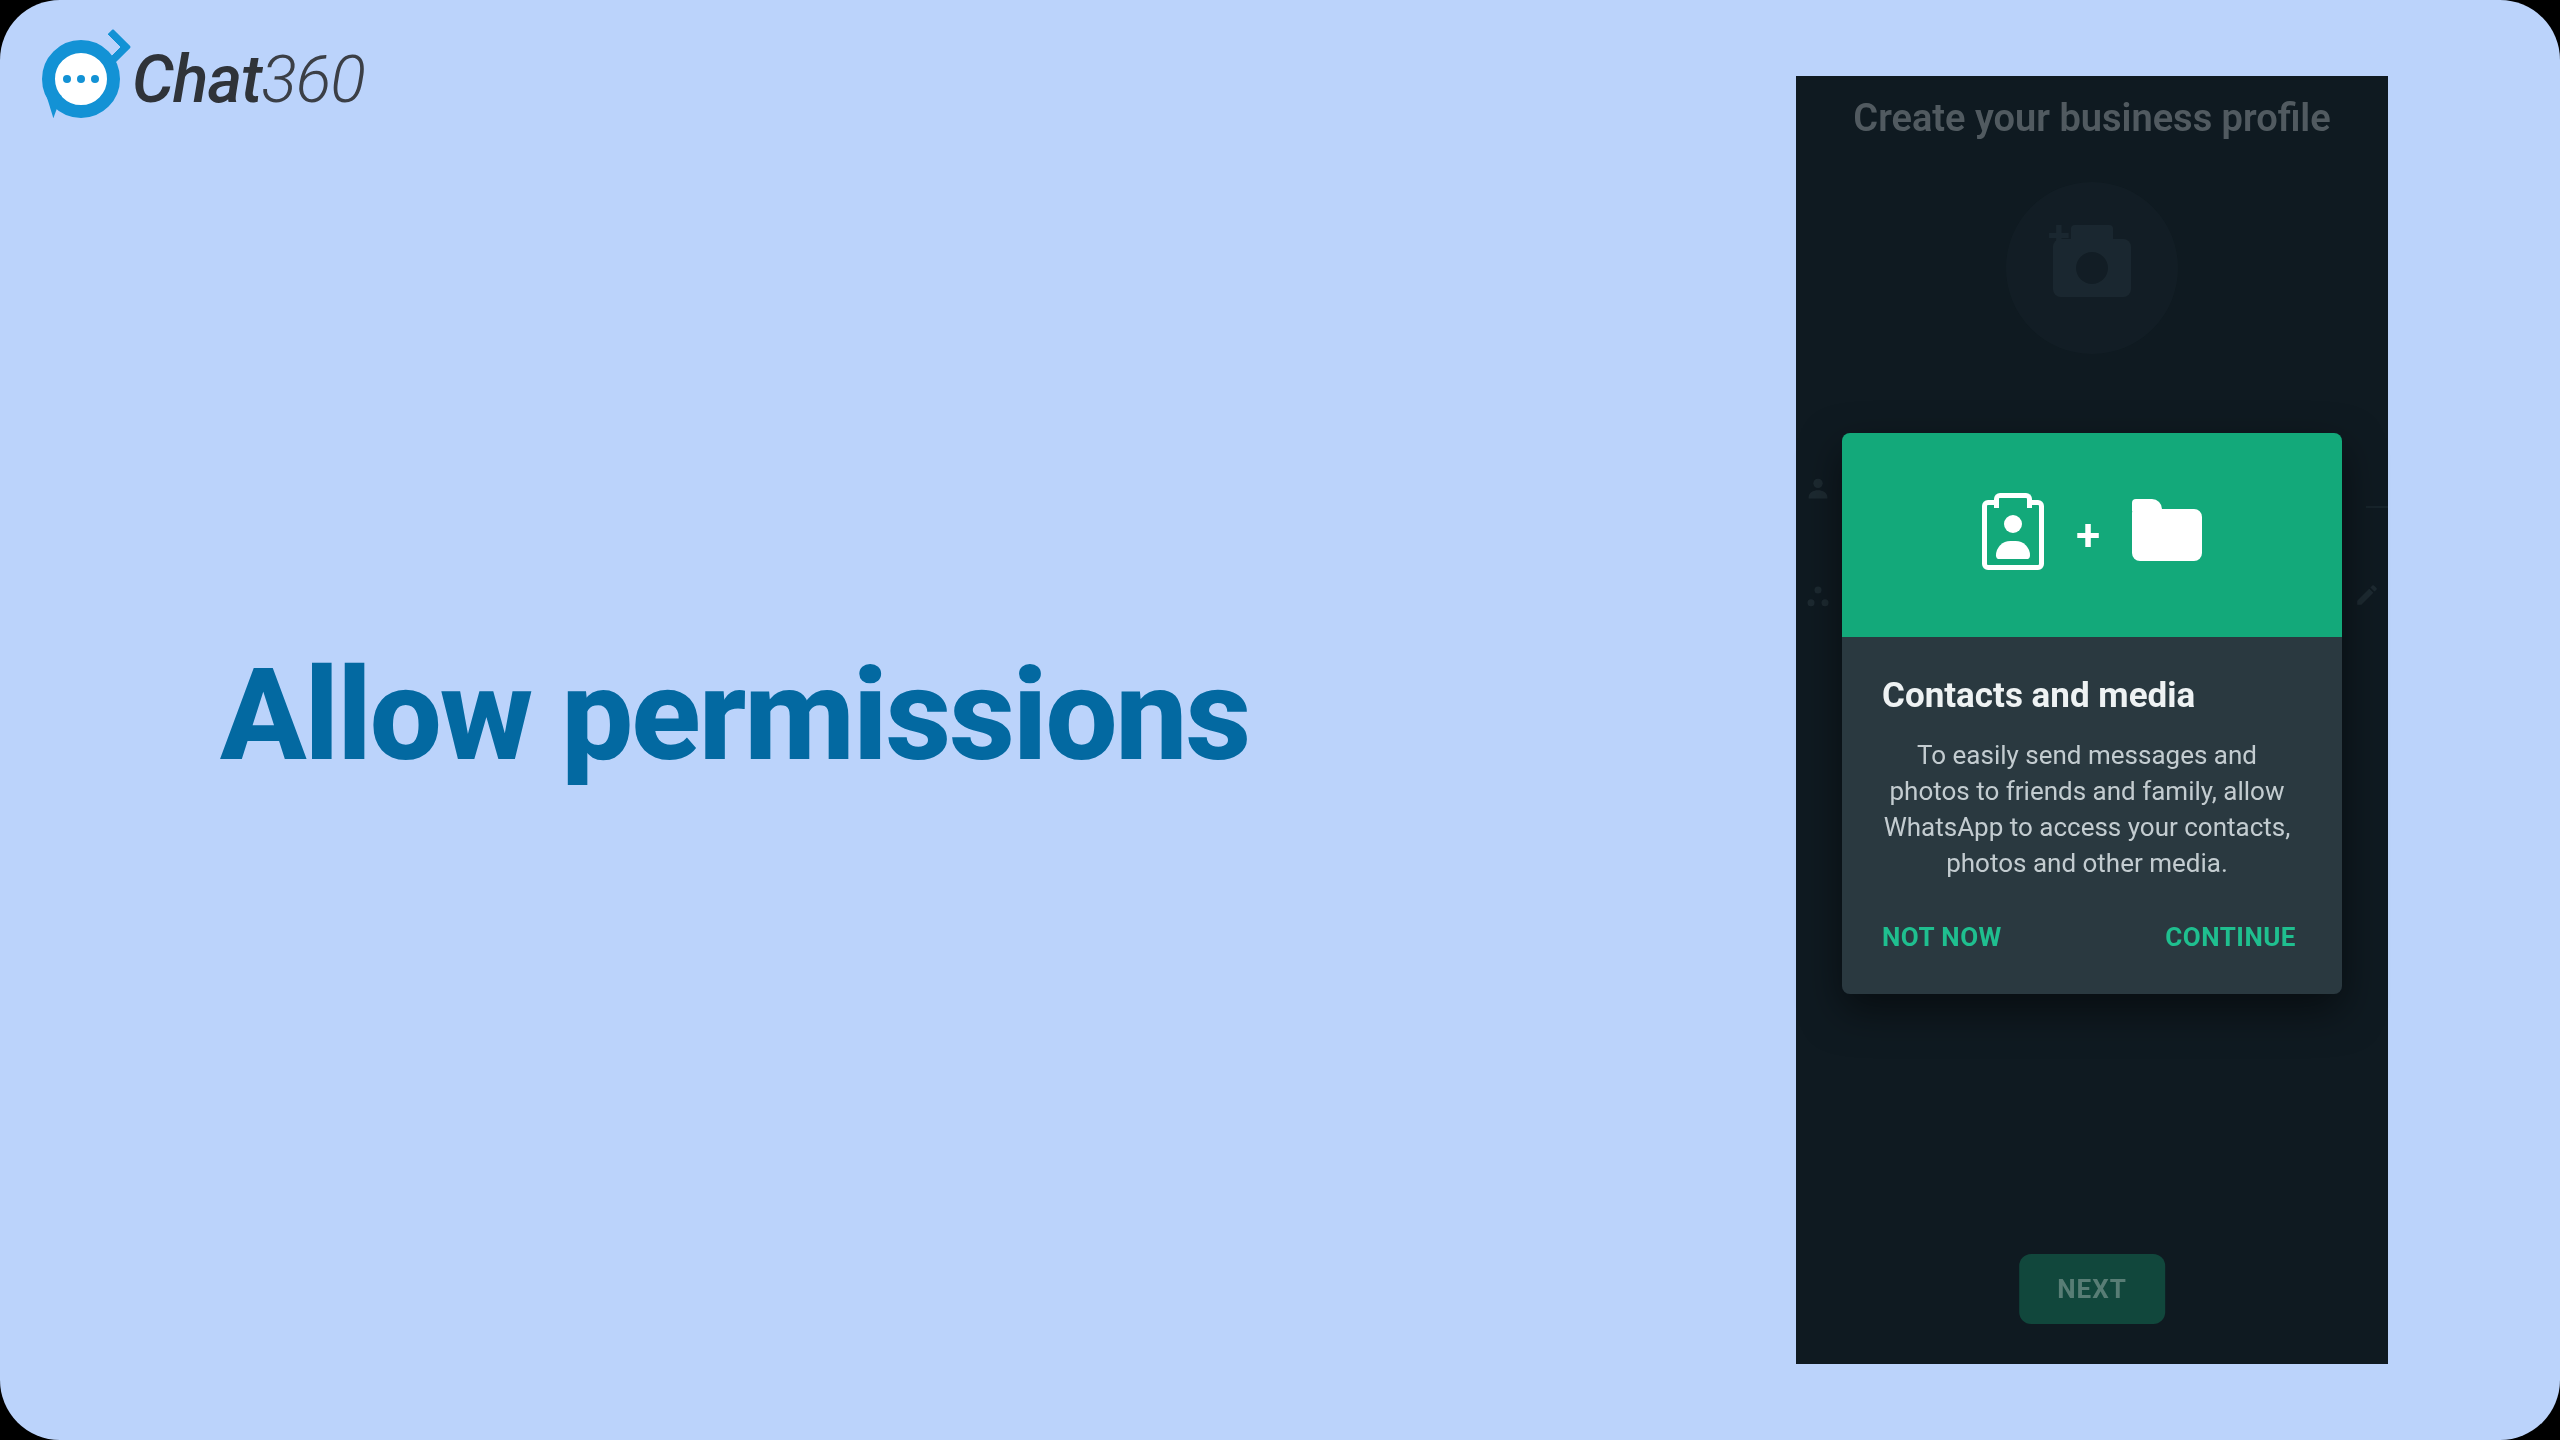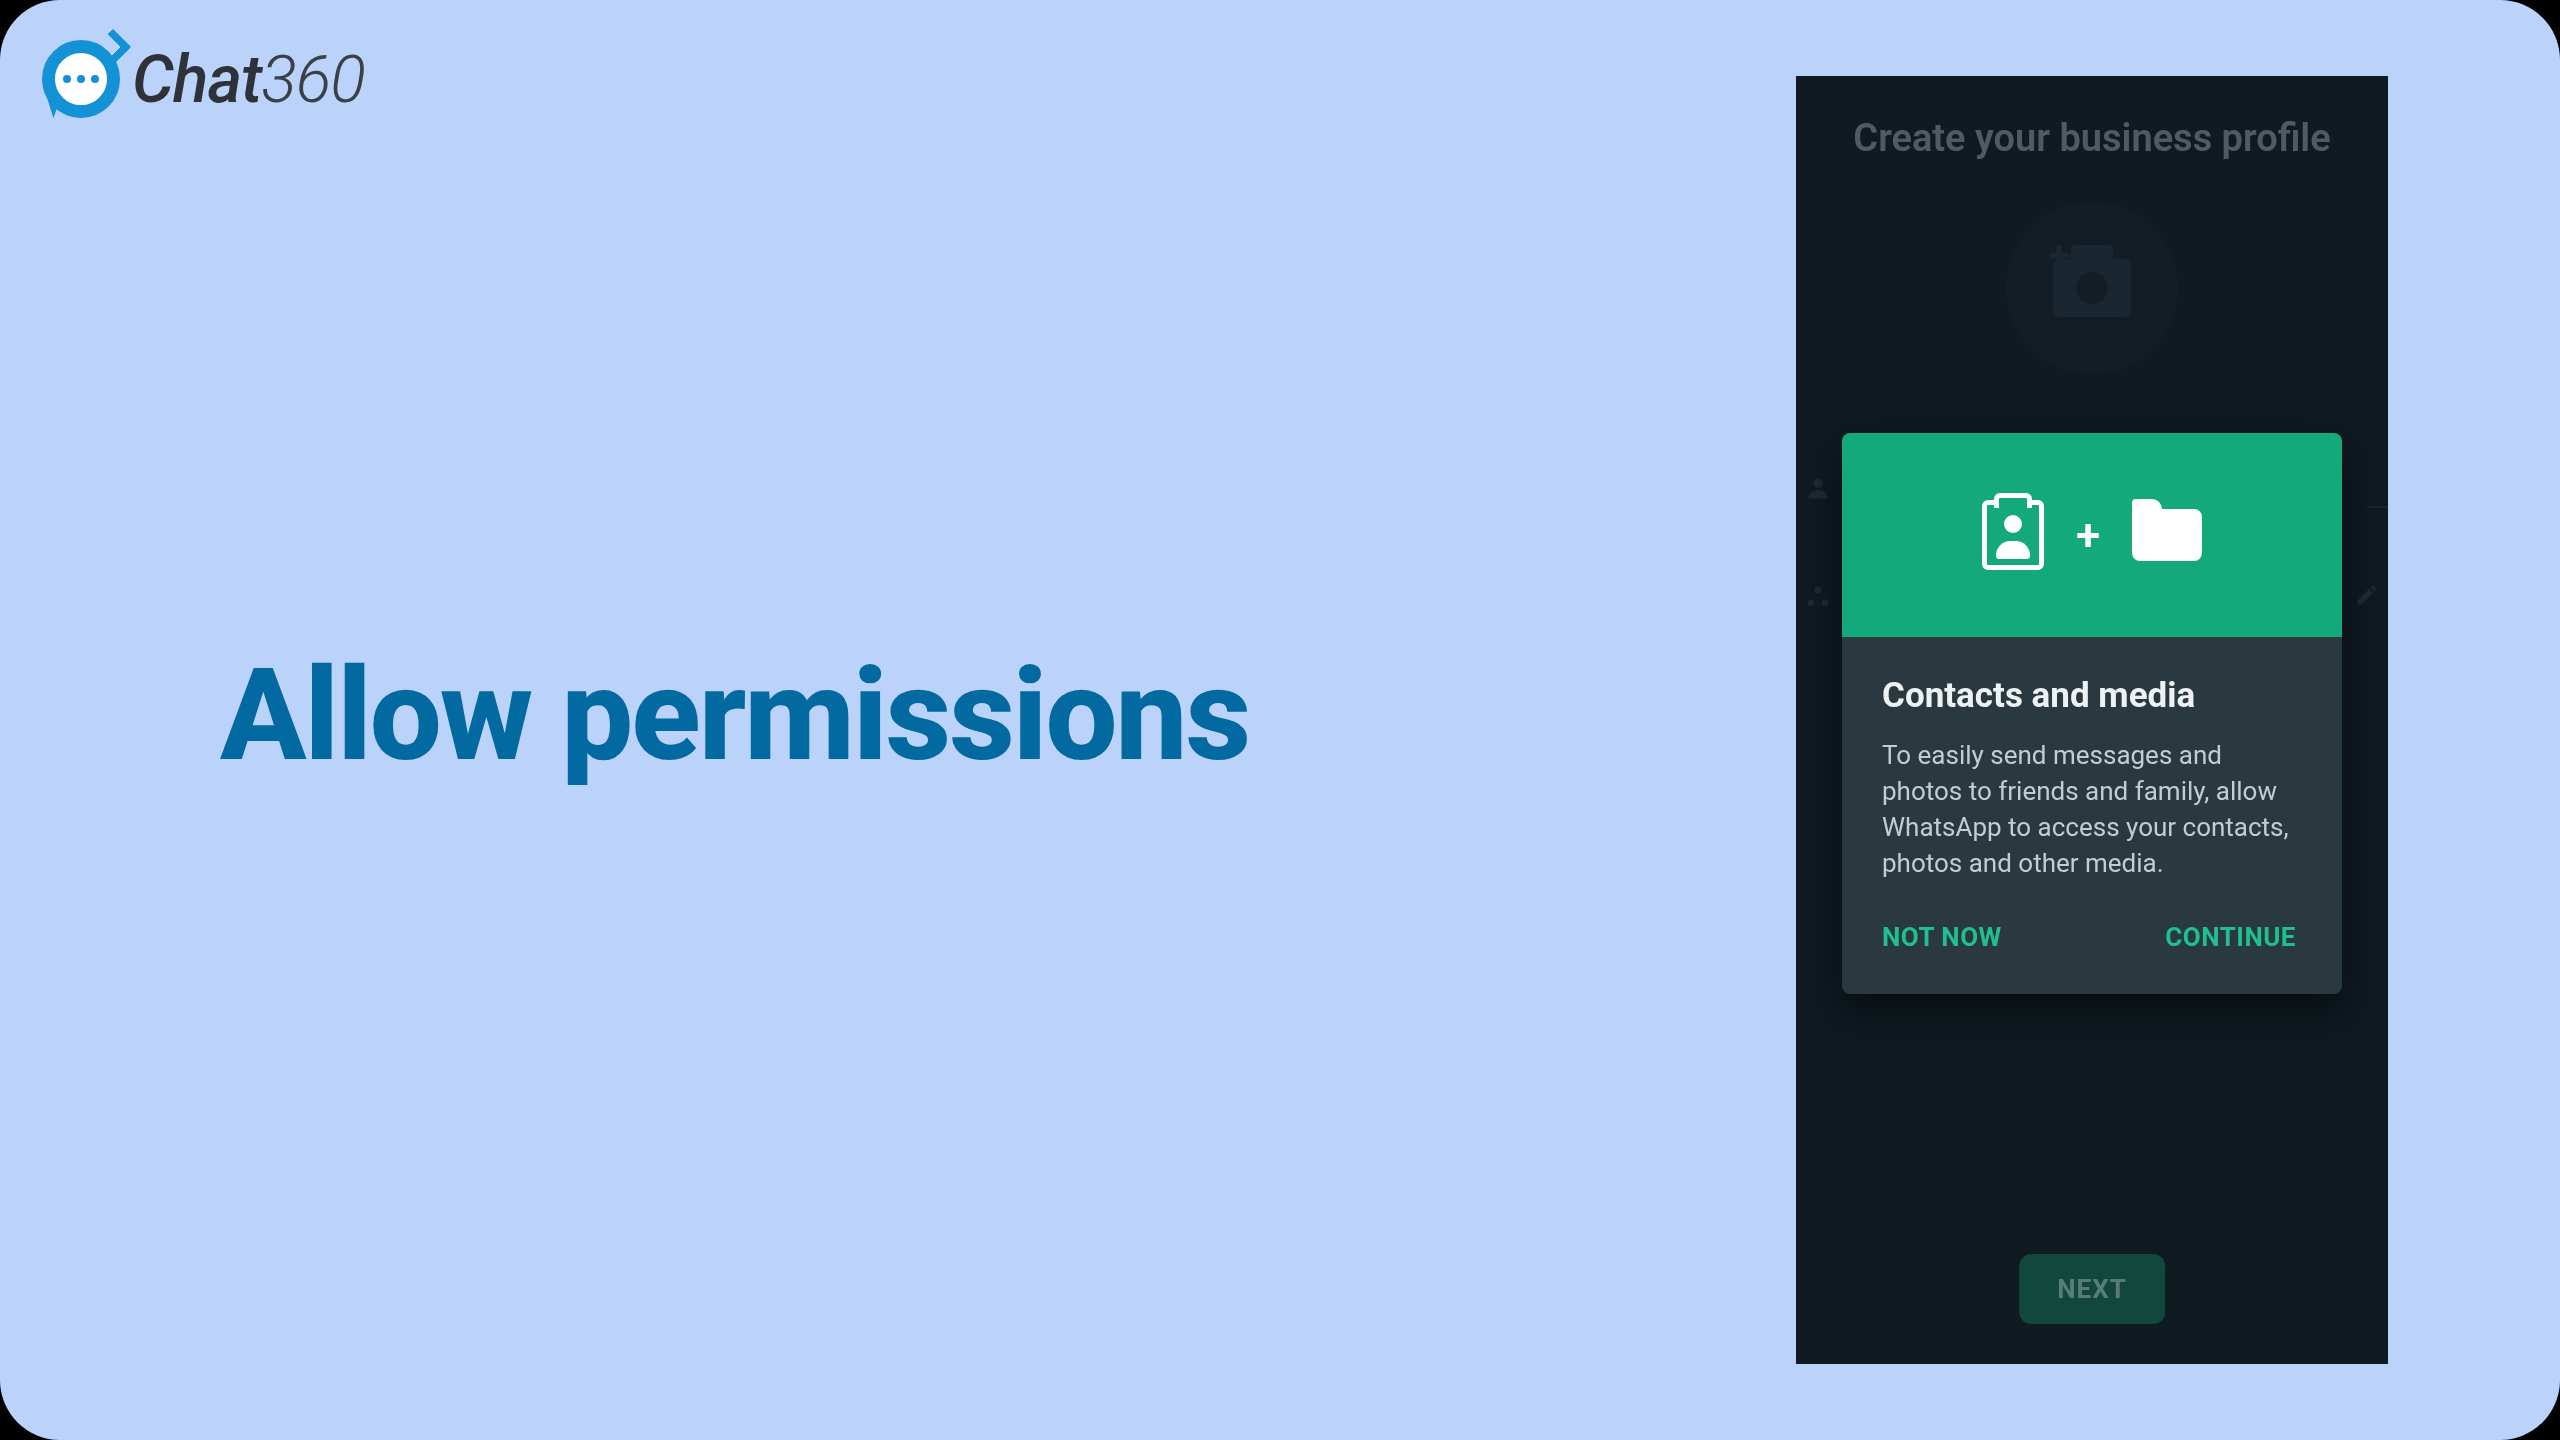--- a/index.html
+++ b/index.html
@@ -92,21 +92,21 @@
     height: 1288px;
     background: #0f1a21;
     color: #d9dee1;
   }
   .phone .dimmed { opacity: .35; }
   .profile-title {
     text-align: center;
     font-size: 38px;
     font-weight: 600;
     color: #cdd4d7;
-    padding-top: 40px;
+    padding-top: 20px;
   }
   .profile-sub {
     text-align: center;
     font-size: 26px;
     color: #9aa6ab;
     margin-top: 26px;
   }
   .avatar-circle {
     width: 172px; height: 172px;
     border-radius: 50%;
@@ -249,20 +249,21 @@
     font-size: 35px;
     font-weight: 700;
     color: #eef2f3;
   }
   .dialog-text {
     margin-top: 22px;
     font-size: 26px;
     line-height: 1.38;
     color: #c3ccd0;
     max-width: 410px;
+    text-align: center;
   }
   .dialog-actions {
     display: flex;
     justify-content: space-between;
     gap: 44px;
     margin-top: 40px;
     padding: 0 6px 22px 0;
     font-size: 26px;
     font-weight: 700;
     letter-spacing: .5px;

